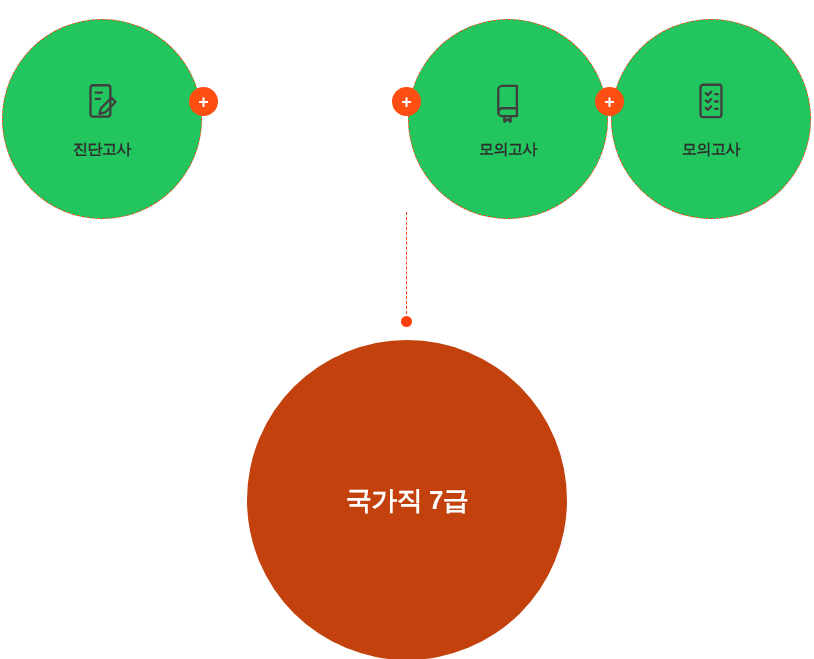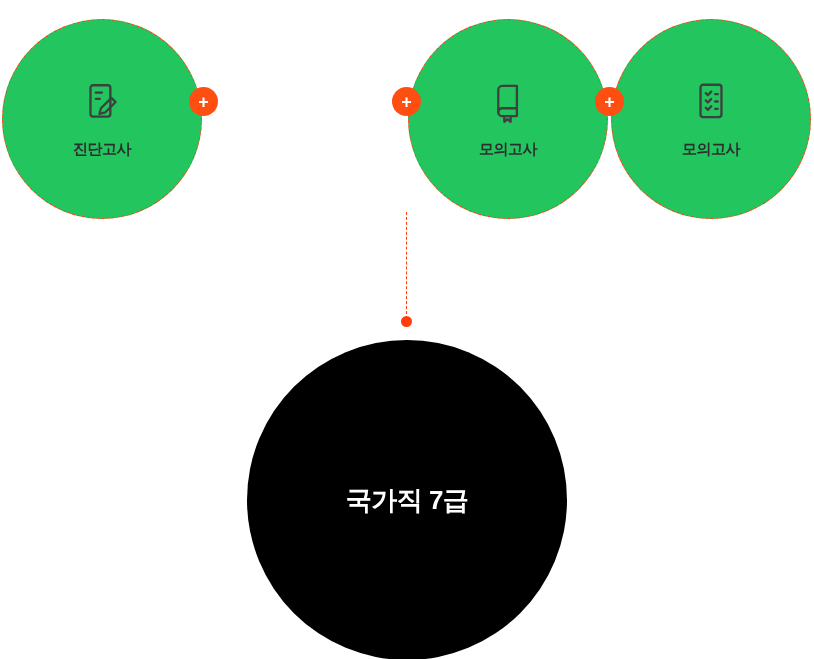--- a/index.html
+++ b/index.html
@@ -85,21 +85,21 @@
   }
 
   
   .result-circle {
     position: absolute;
     left: 247px;
     top: 340px;
     width: 320px;
     height: 320px;
     border-radius: 50%;
-    background: #000000;
+    background: #c2410c;
     display: flex;
     align-items: center;
     justify-content: center;
   }
   .result-text {
     text-align: center;
     color: #ffffff;
     font-size: 26px;
     font-weight: 700;
     line-height: 40px;

